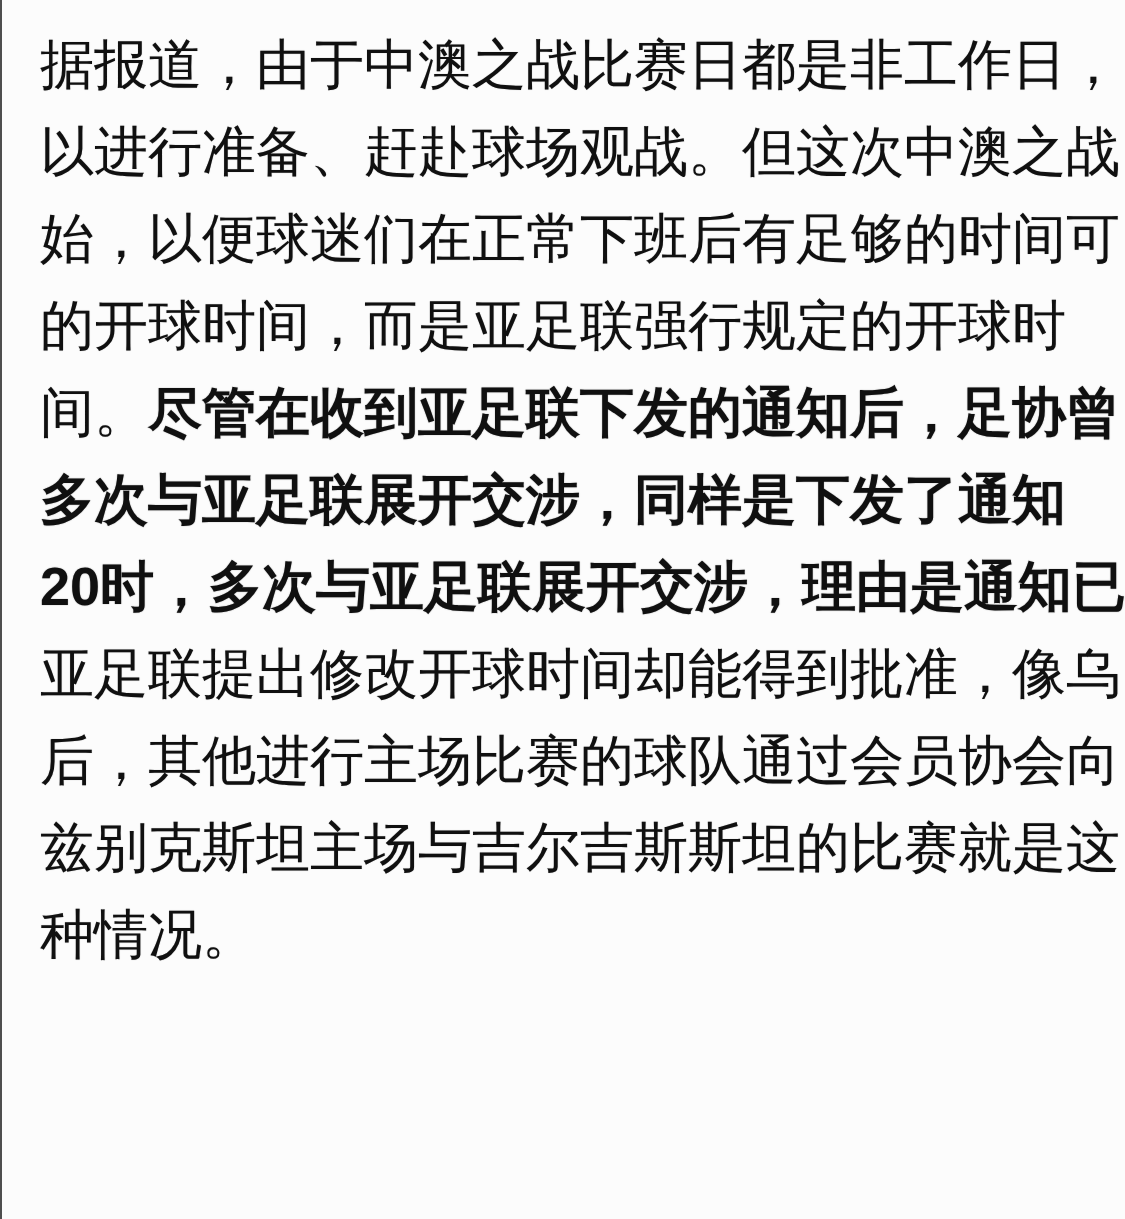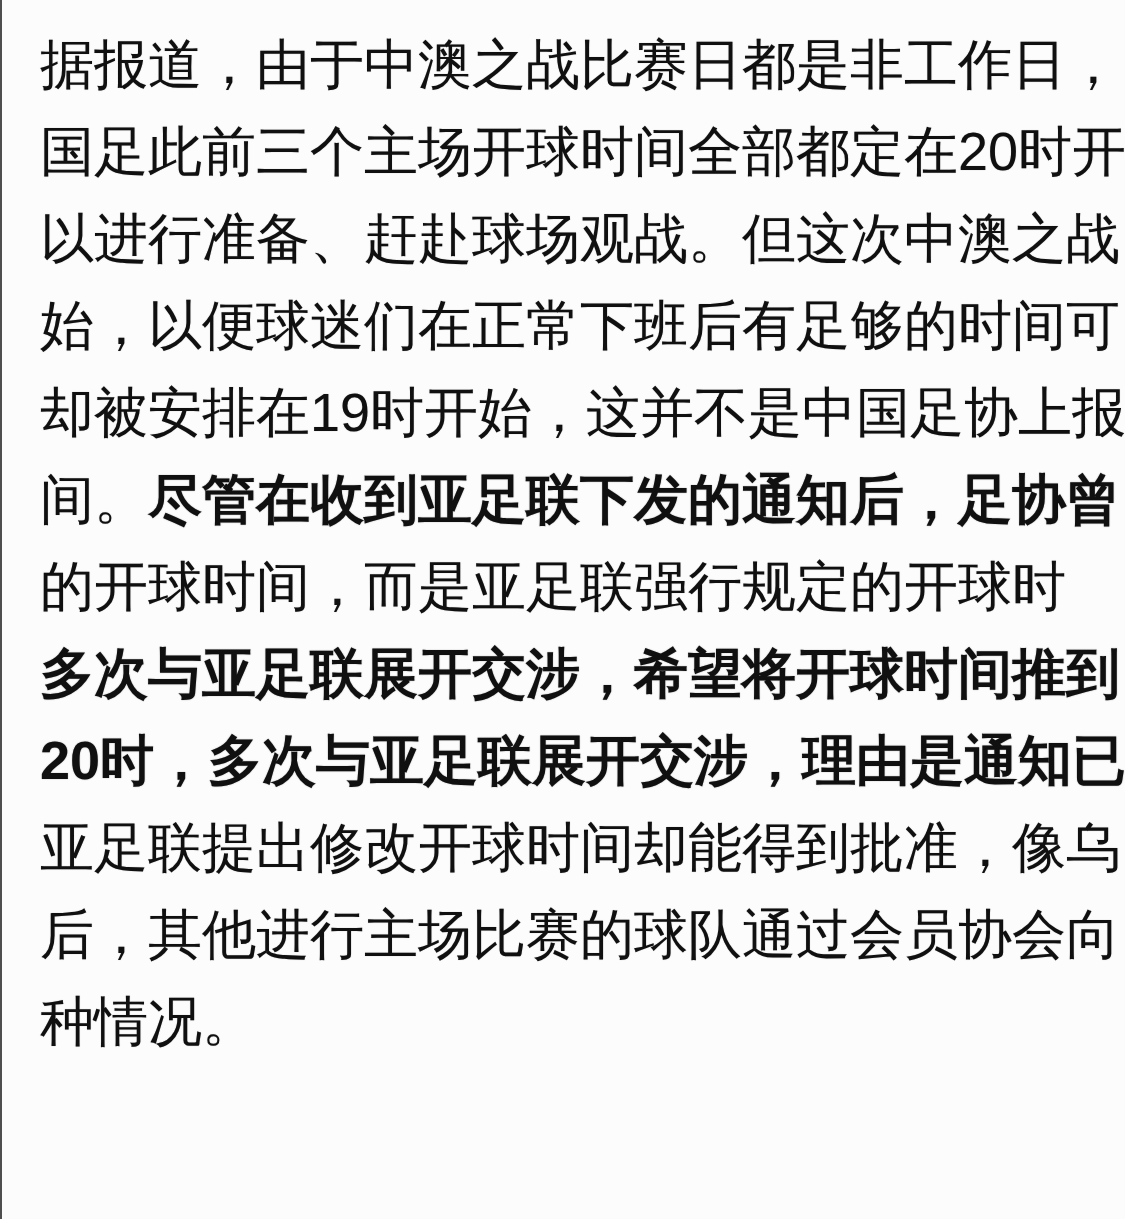--- a/index.html
+++ b/index.html
@@ -54,60 +54,57 @@
 <div class="page">
 
   <div class="edge-line"></div>
 
   <div class="article">
 
     <div class="line">
       <span class="seg-regular">据报道，由于中澳之战比赛日都是非工作日，</span>
     </div>
 
-    <div class="line">
-      <span class="seg-regular">国足此前三个主场开球时间全部都定在20时开</span>
-    </div>
 
     <div class="line">
       <span class="seg-regular">以进行准备、赶赴球场观战。但这次中澳之战</span>
     </div>
 
     <div class="line">
       <span class="seg-regular">始，以便球迷们在正常下班后有足够的时间可</span>
     </div>
 
+
     <div class="line">
-      <span class="seg-regular">却被安排在19时开始，这并不是中国足协上报</span>
+      <span class="seg-regular">的开球时间，而是亚足联强行规定的开球时</span>
     </div>
 
     <div class="line">
       <span class="seg-regular">间。</span><span class="seg-bold">尽管在收到亚足联下发的通知后，足协曾</span>
     </div>
 
     <div class="line">
-      <span class="seg-regular">的开球时间，而是亚足联强行规定的开球时</span>
-    </div>
-
-    <div class="line">
-      <span class="seg-bold">多次与亚足联展开交涉，希望将开球时间推到</span>
+      <span class="seg-bold">多次与亚足联展开交涉，同样是下发了通知</span>
     </div>
 
     <div class="line">
       <span class="seg-bold">20时，多次与亚足联展开交涉，理由是通知已</span>
     </div>
 
 
     <div class="line">
       <span class="seg-regular">亚足联提出修改开球时间却能得到批准，像乌</span>
     </div>
 
     <div class="line">
       <span class="seg-regular">后，其他进行主场比赛的球队通过会员协会向</span>
     </div>
 
+    <div class="line">
+      <span class="seg-regular">兹别克斯坦主场与吉尔吉斯斯坦的比赛就是这</span>
+    </div>
 
     <div class="line">
       <span class="seg-regular">种情况。</span>
     </div>
 
   </div>
 </div>
 
 </body></html>

